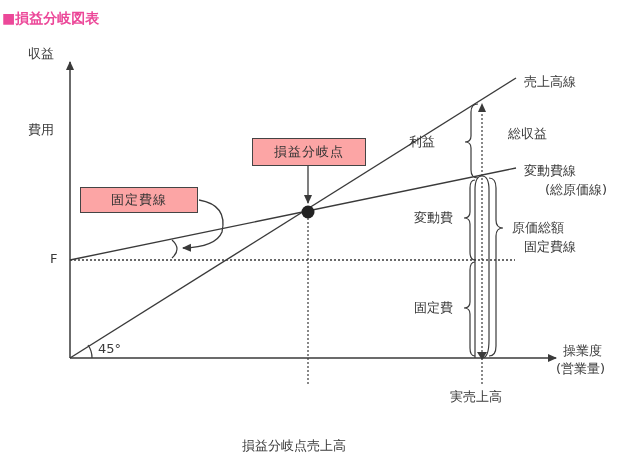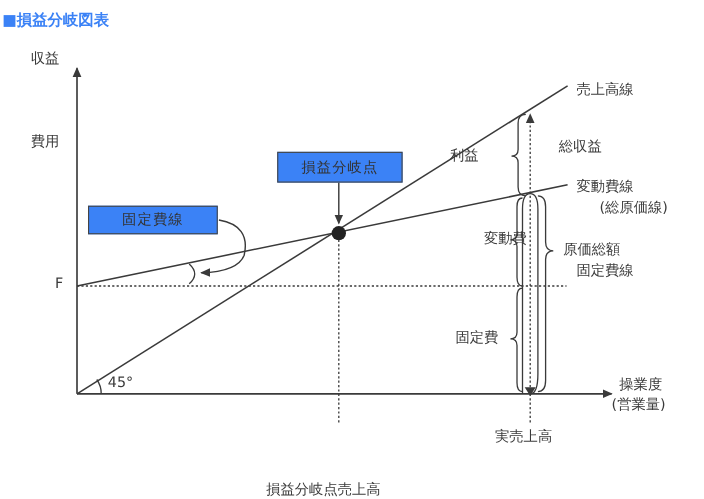--- a/index.html
+++ b/index.html
@@ -1,20 +1,20 @@
 <!DOCTYPE html>
 <html><head>
   <meta charset="utf-8">
   <style>
     html, body { margin: 0; padding: 0; background: #ffffff; }
     body { width: 640px; height: 454px; position: relative; overflow: hidden;
            font-family: "DejaVu Sans", sans-serif; color: #333333; }
-    .title { position: absolute; left: 2px; top: 10px; font-size: 14px; font-weight: bold; color: #3b82f6; }
+    .title { position: absolute; left: 2px; top: 10px; font-size: 14px; font-weight: bold; color: #ec4899; }
     .lbl { position: absolute; font-size: 13px; color: #3a3a3a; white-space: nowrap; line-height: 1.25; }
-    .box { position: absolute; border: 1.5px solid #444; background: #3b82f6; font-size: 13px; color: #333;
+    .box { position: absolute; border: 1.5px solid #444; background: #fca5a5; font-size: 13px; color: #333;
            display: flex; align-items: center; justify-content: center; letter-spacing: 1px; }
     svg { position: absolute; left: 0; top: 0; }
   </style>
 </head>
 <body>
 
 <div class="title">■損益分岐図表</div>
 
 <svg width="640" height="454" viewBox="0 0 640 454">
   <defs>
@@ -70,18 +70,18 @@
 <div class="lbl" style="left:524px; top:74px;">売上高線</div>
 <div class="lbl" style="left:524px; top:163px;">変動費線</div>
 <div class="lbl" style="left:518px; top:182px;margin-left:27px;">(総原価線)</div>
 <div class="lbl" style="left:524px; top:239px;">固定費線</div>
 
 <div class="box" style="left:252px; top:138px; width:112px; height:26px;">損益分岐点</div>
 <div class="box" style="left:80px; top:187px; width:116px; height:24px;">固定費線</div>
 
 <div class="lbl" style="left:409px; top:134px;">利益</div>
 <div class="lbl" style="left:508px; top:126px;">総収益</div>
-<div class="lbl" style="left:414px; top:210px;margin-left:26px;">変動費</div>
+<div class="lbl" style="left:414px; top:210px;">変動費</div>
 <div class="lbl" style="left:512px; top:220px;">原価総額</div>
 <div class="lbl" style="left:414px; top:300px;">固定費</div>
 
 <div class="lbl" style="left:242px; top:390px;margin-top:48px;">損益分岐点売上高</div>
 <div class="lbl" style="left:450px; top:390px;font-family:Liberation Mono, monospace;">実売上高</div>
 
 </body></html>

